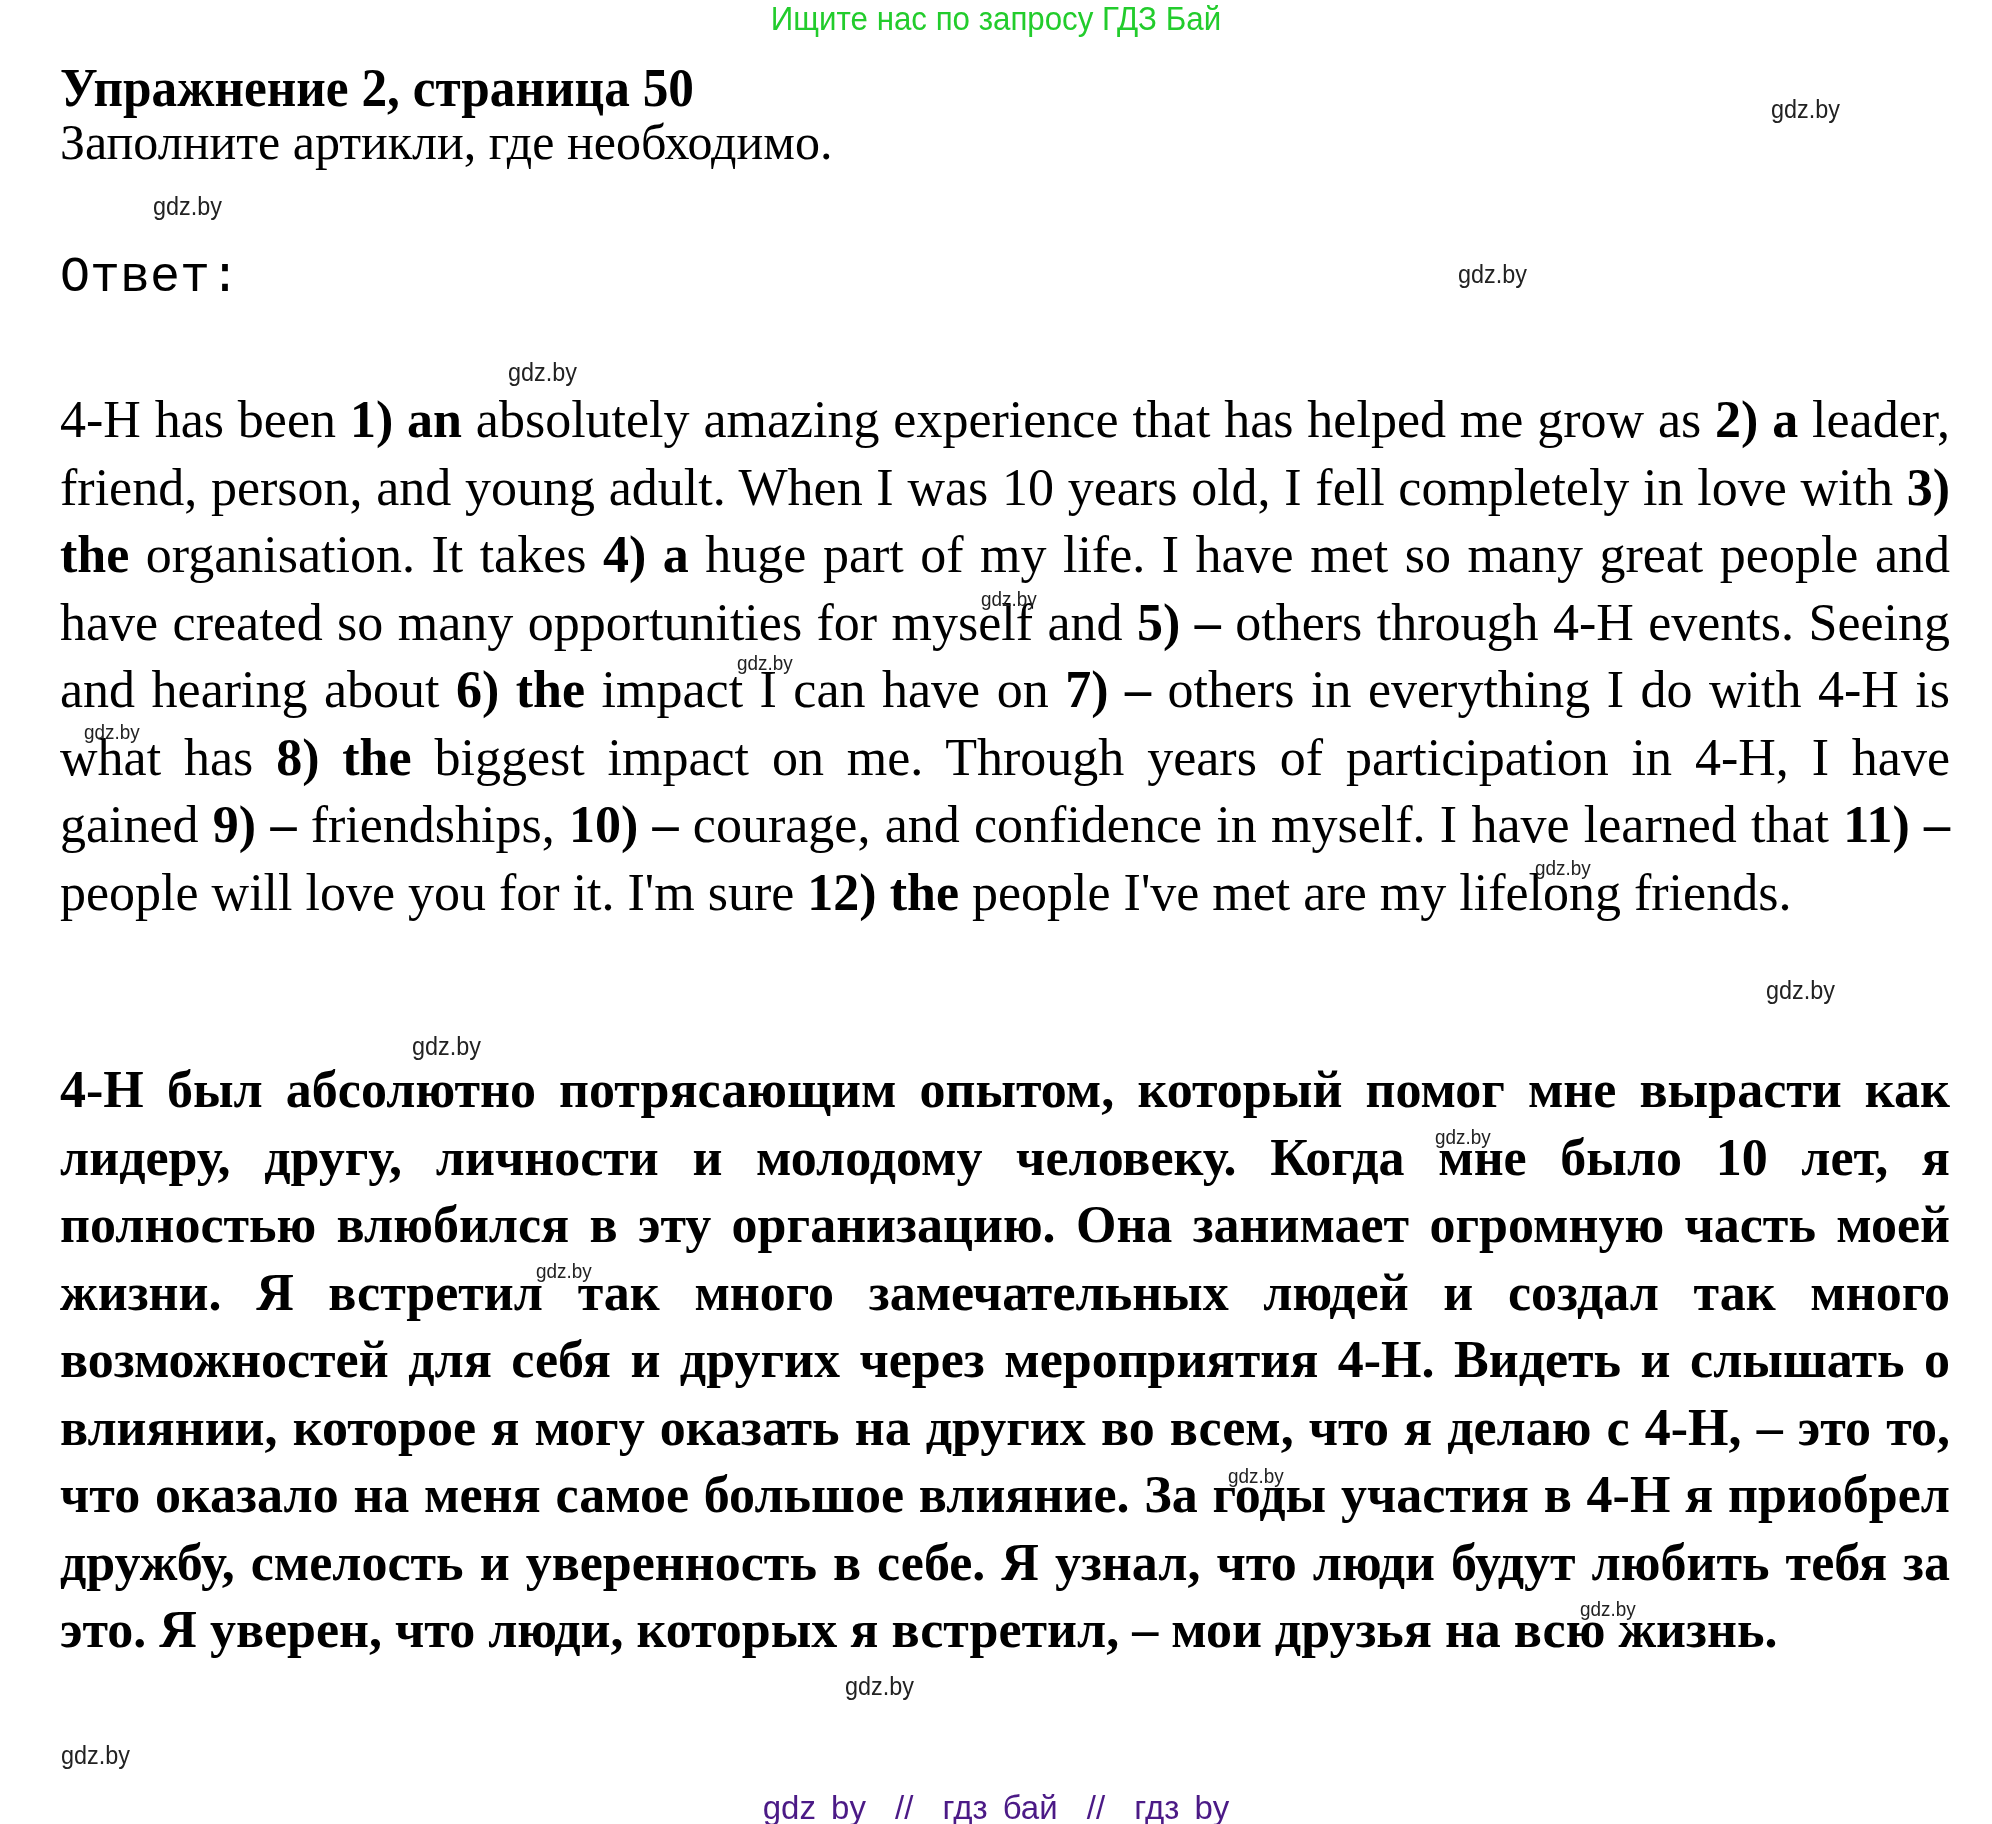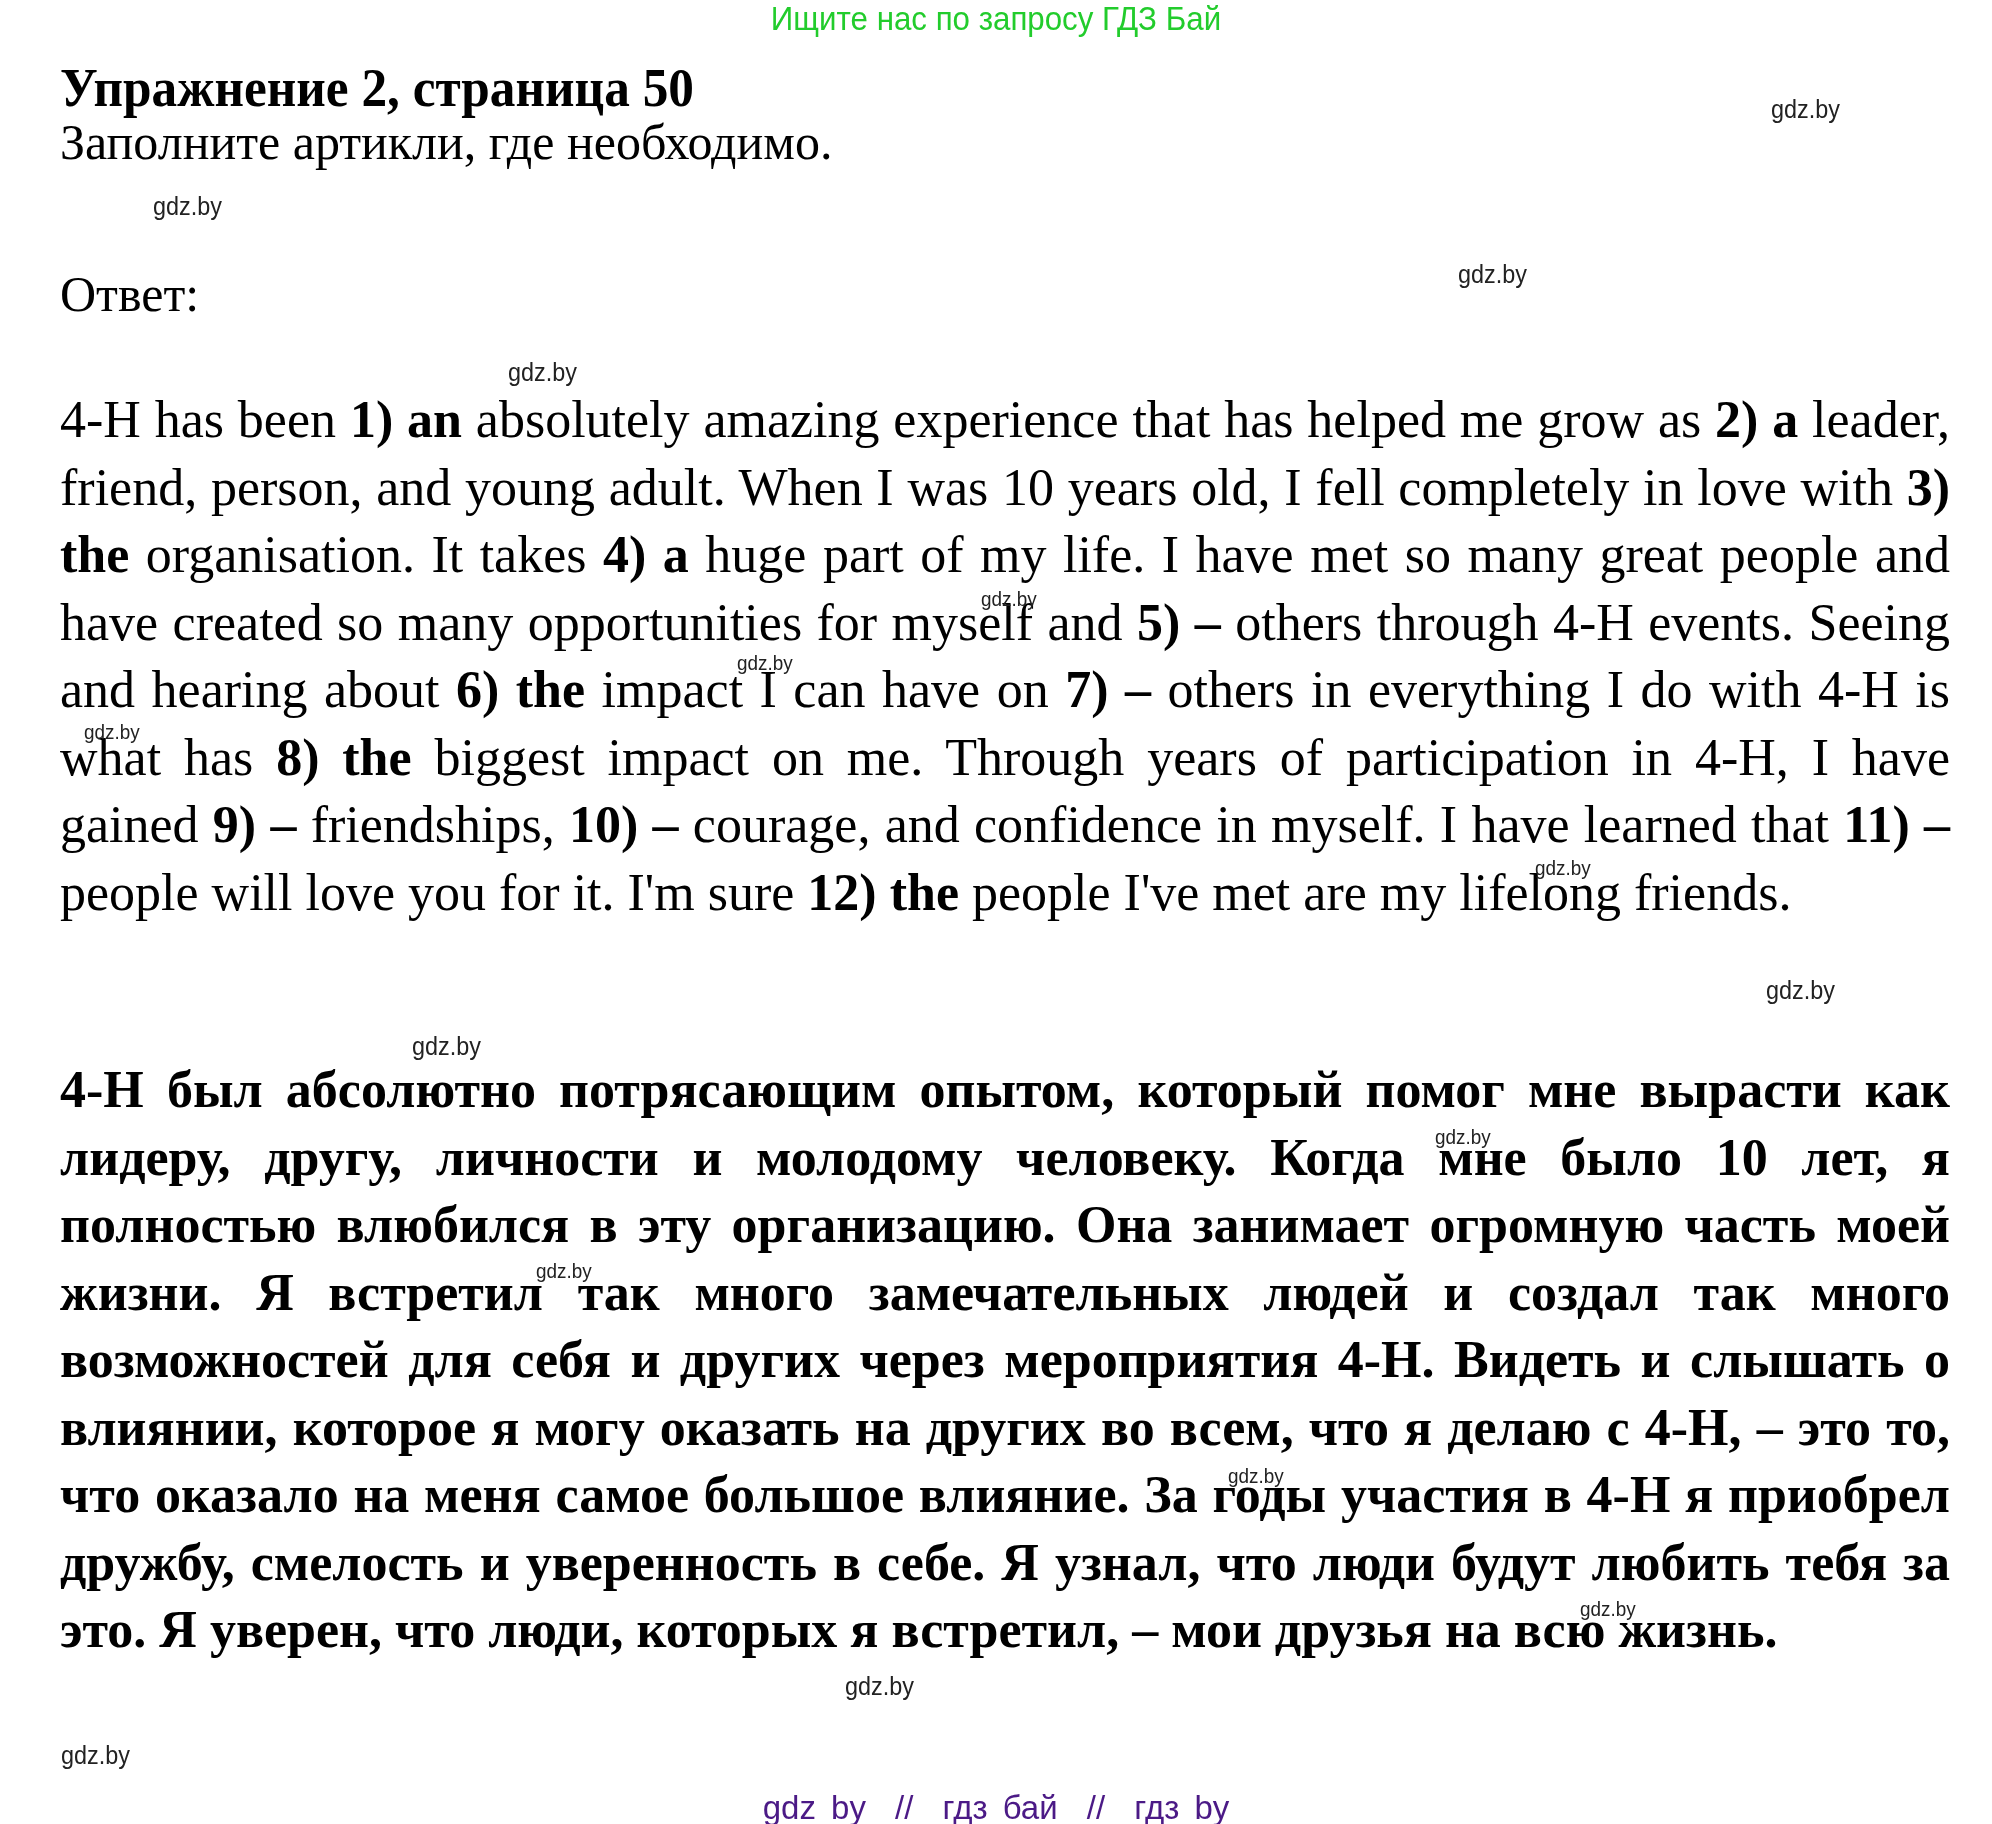--- a/index.html
+++ b/index.html
@@ -12,22 +12,22 @@
   .title {
     position: absolute; left: 60px; top: 56px;
     font-family: "Liberation Serif", serif; font-weight: bold; font-size: 54px; line-height: 64px;
     transform-origin: left; transform: scaleX(0.95); white-space: nowrap;
   }
   .subtitle {
     position: absolute; left: 60px; top: 112px;
     font-family: "Liberation Serif", serif; font-size: 50px; line-height: 60px; white-space: nowrap;
   }
   .answer-label {
-    position: absolute; left: 60px; top: 264px;
-    font-family: Liberation Serif, serif; font-size: 50px; line-height: 60px;
+    position: absolute; left: 60px; top: 248px;
+    font-family: Liberation Mono, monospace; font-size: 50px; line-height: 60px;
   }
   .para {
     position: absolute; left: 60px; width: 1890px;
     font-family: "Liberation Serif", serif; font-size: 52px; line-height: 67.5px;
     text-align: justify; text-align-last: left;
   }
   .para-en { top: 386px; }
   .para-ru { top: 1056px; font-weight: bold; }
   .para b { font-weight: bold; }
   .wm {

